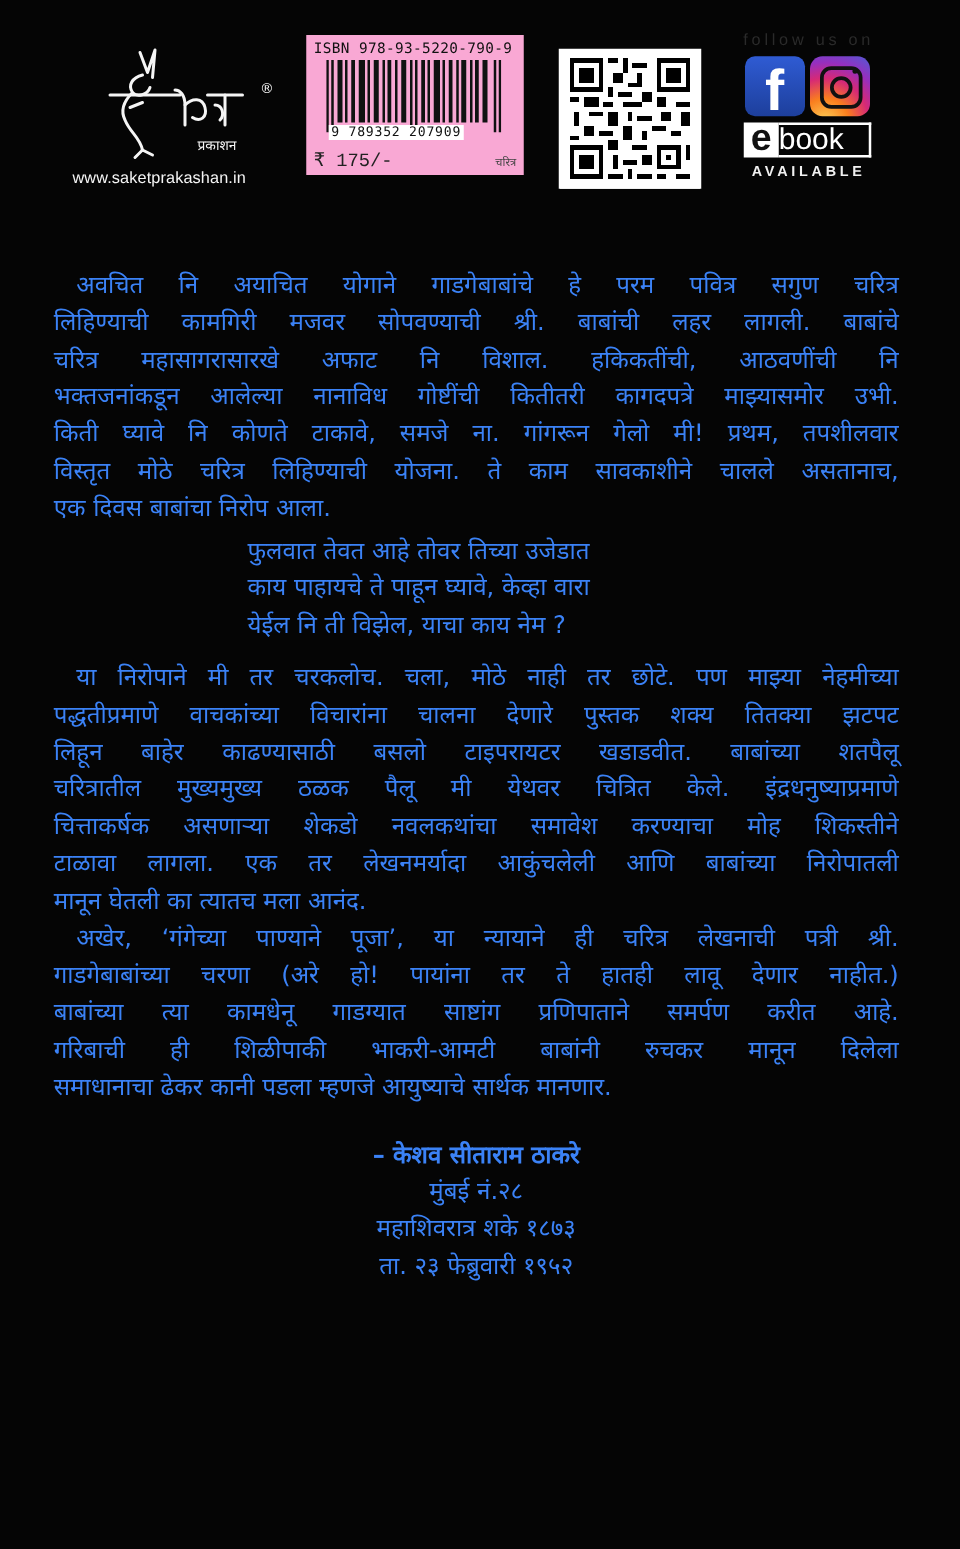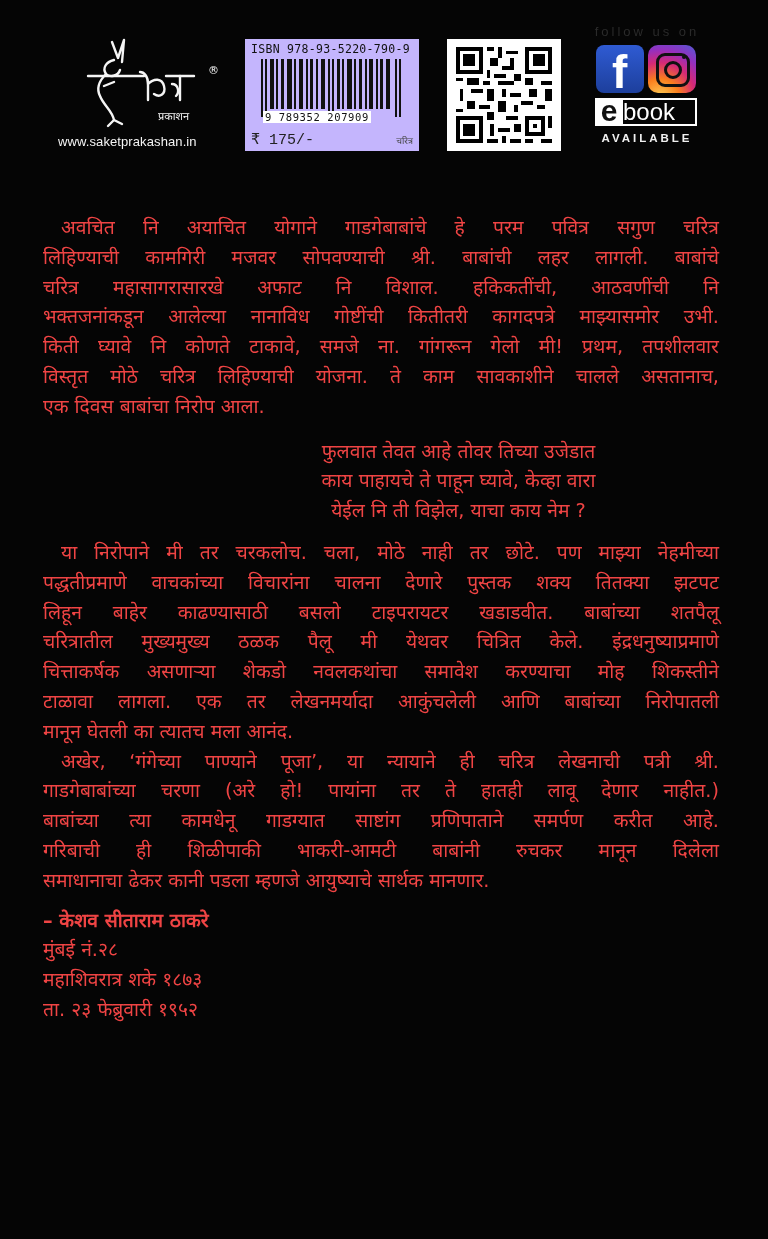--- a/index.html
+++ b/index.html
@@ -32,23 +32,23 @@
       position: absolute;
       left: 0; top: 98px;
       font-family: "Liberation Sans", sans-serif;
       font-size: 13px;
       color: #f5f5f5;
       letter-spacing: 0.1px;
       white-space: nowrap;
     }
     .barcode-card {
       position: absolute;
-      left: 245px; top: 39px;
+      left: 245px; top: 28px;
       width: 174px; height: 112px;
-      background: #c4b5fd;
+      background: #f9a8d4;
       color: #111;
       box-sizing: border-box;
       padding: 2px 6px;
     }
     .isbn-label {
       font-family: "DejaVu Sans Mono", monospace;
       font-size: 11.5px;
       letter-spacing: 0.3px;
       white-space: nowrap;
       margin-top: 1px;
@@ -185,48 +185,47 @@
       font-weight: bold;
     }
     
     .content {
       position: absolute;
       left: 43px; top: 213px;
       width: 676px;
       font-family: "DejaVu Sans", sans-serif;
       font-size: 19.3px;
       line-height: 29.8px;
-      color: #ef4444;
+      color: #3b82f6;
     }
     .para {
       margin: 0;
       text-align: justify;
       text-align-last: left;
     }
     .para .line {
       display: block;
       text-align: justify;
       text-align-last: justify;
       white-space: nowrap;
     }
     .para .line.last {
       text-align-last: left;
     }
     .indent { padding-left: 18px; }
     .poem {
-      margin: 15px 0 12px 155px;
-      text-align: center;
+      margin: 4px 0 12px 155px;
     }
     .poem .pl {
       display: block;
       white-space: nowrap;
     }
     .sign {
-      text-align: left;
-      margin-top: 10px;
+      text-align: center;
+      margin-top: 24px;
     }
     .sign .sl { display: block; white-space: nowrap; }
     .author { font-weight: bold; }
   </style>
 </head>
 <body>
 
 <div class="header">
 
   <div class="logo">

